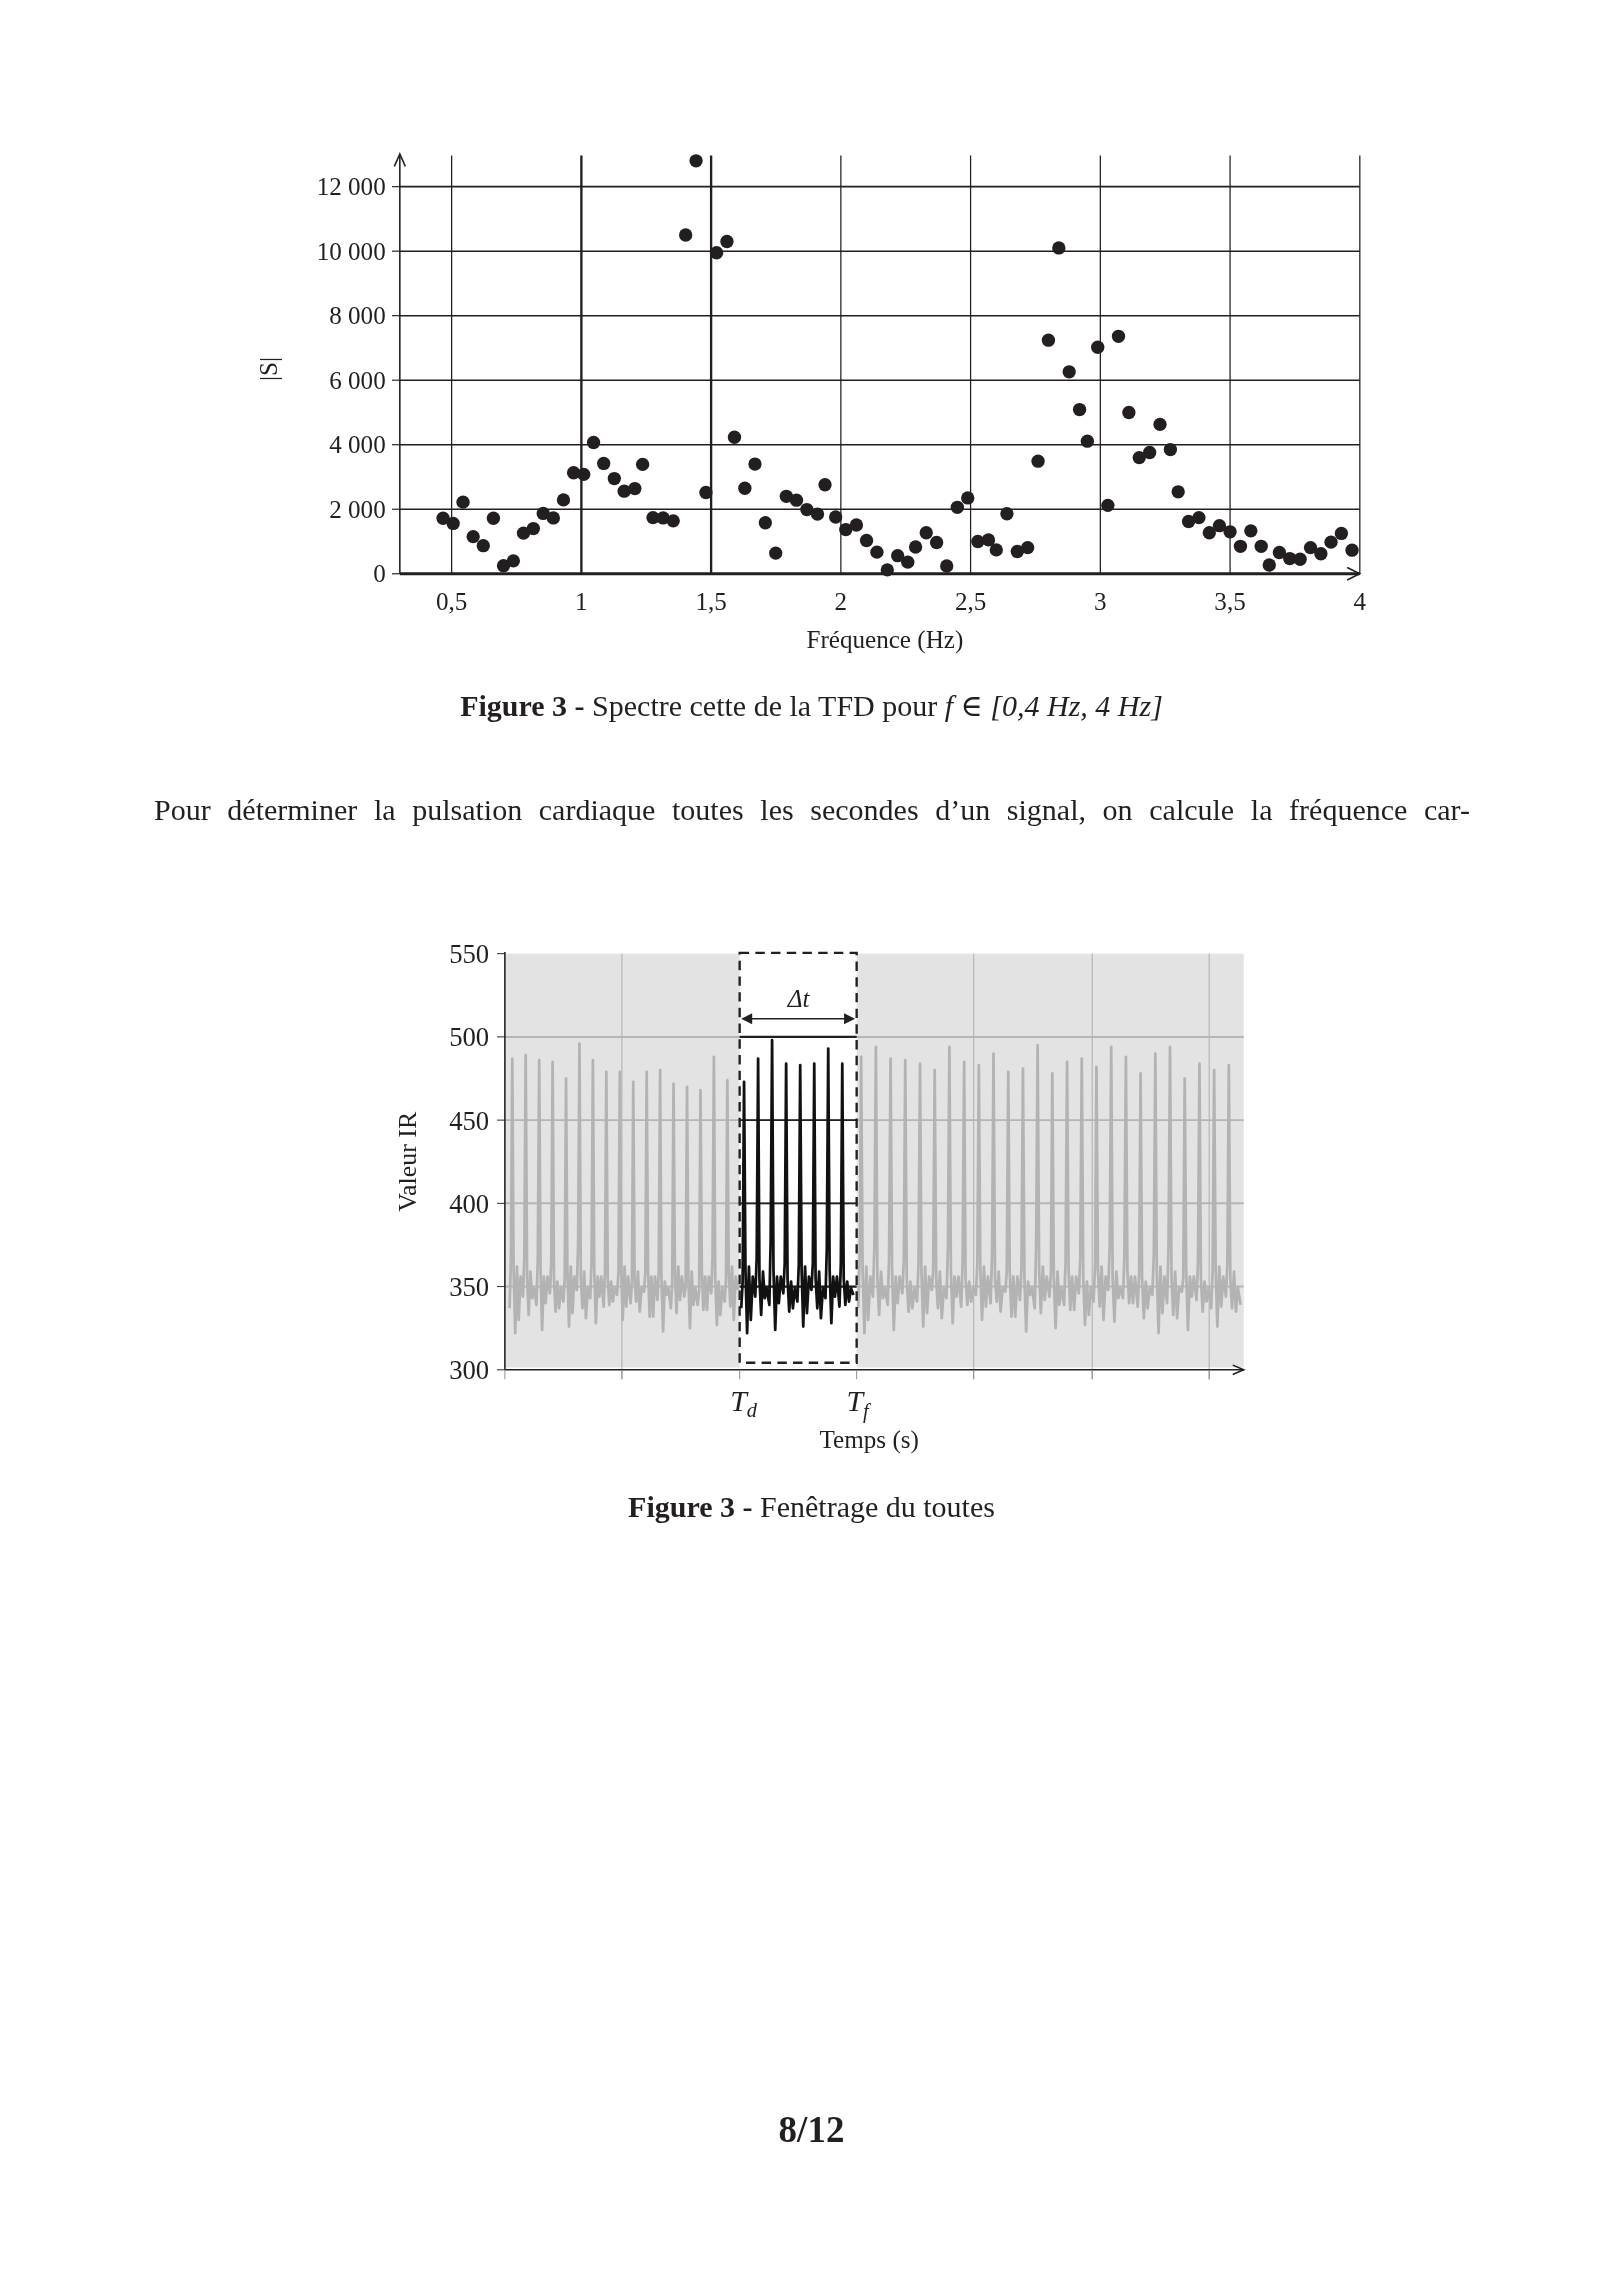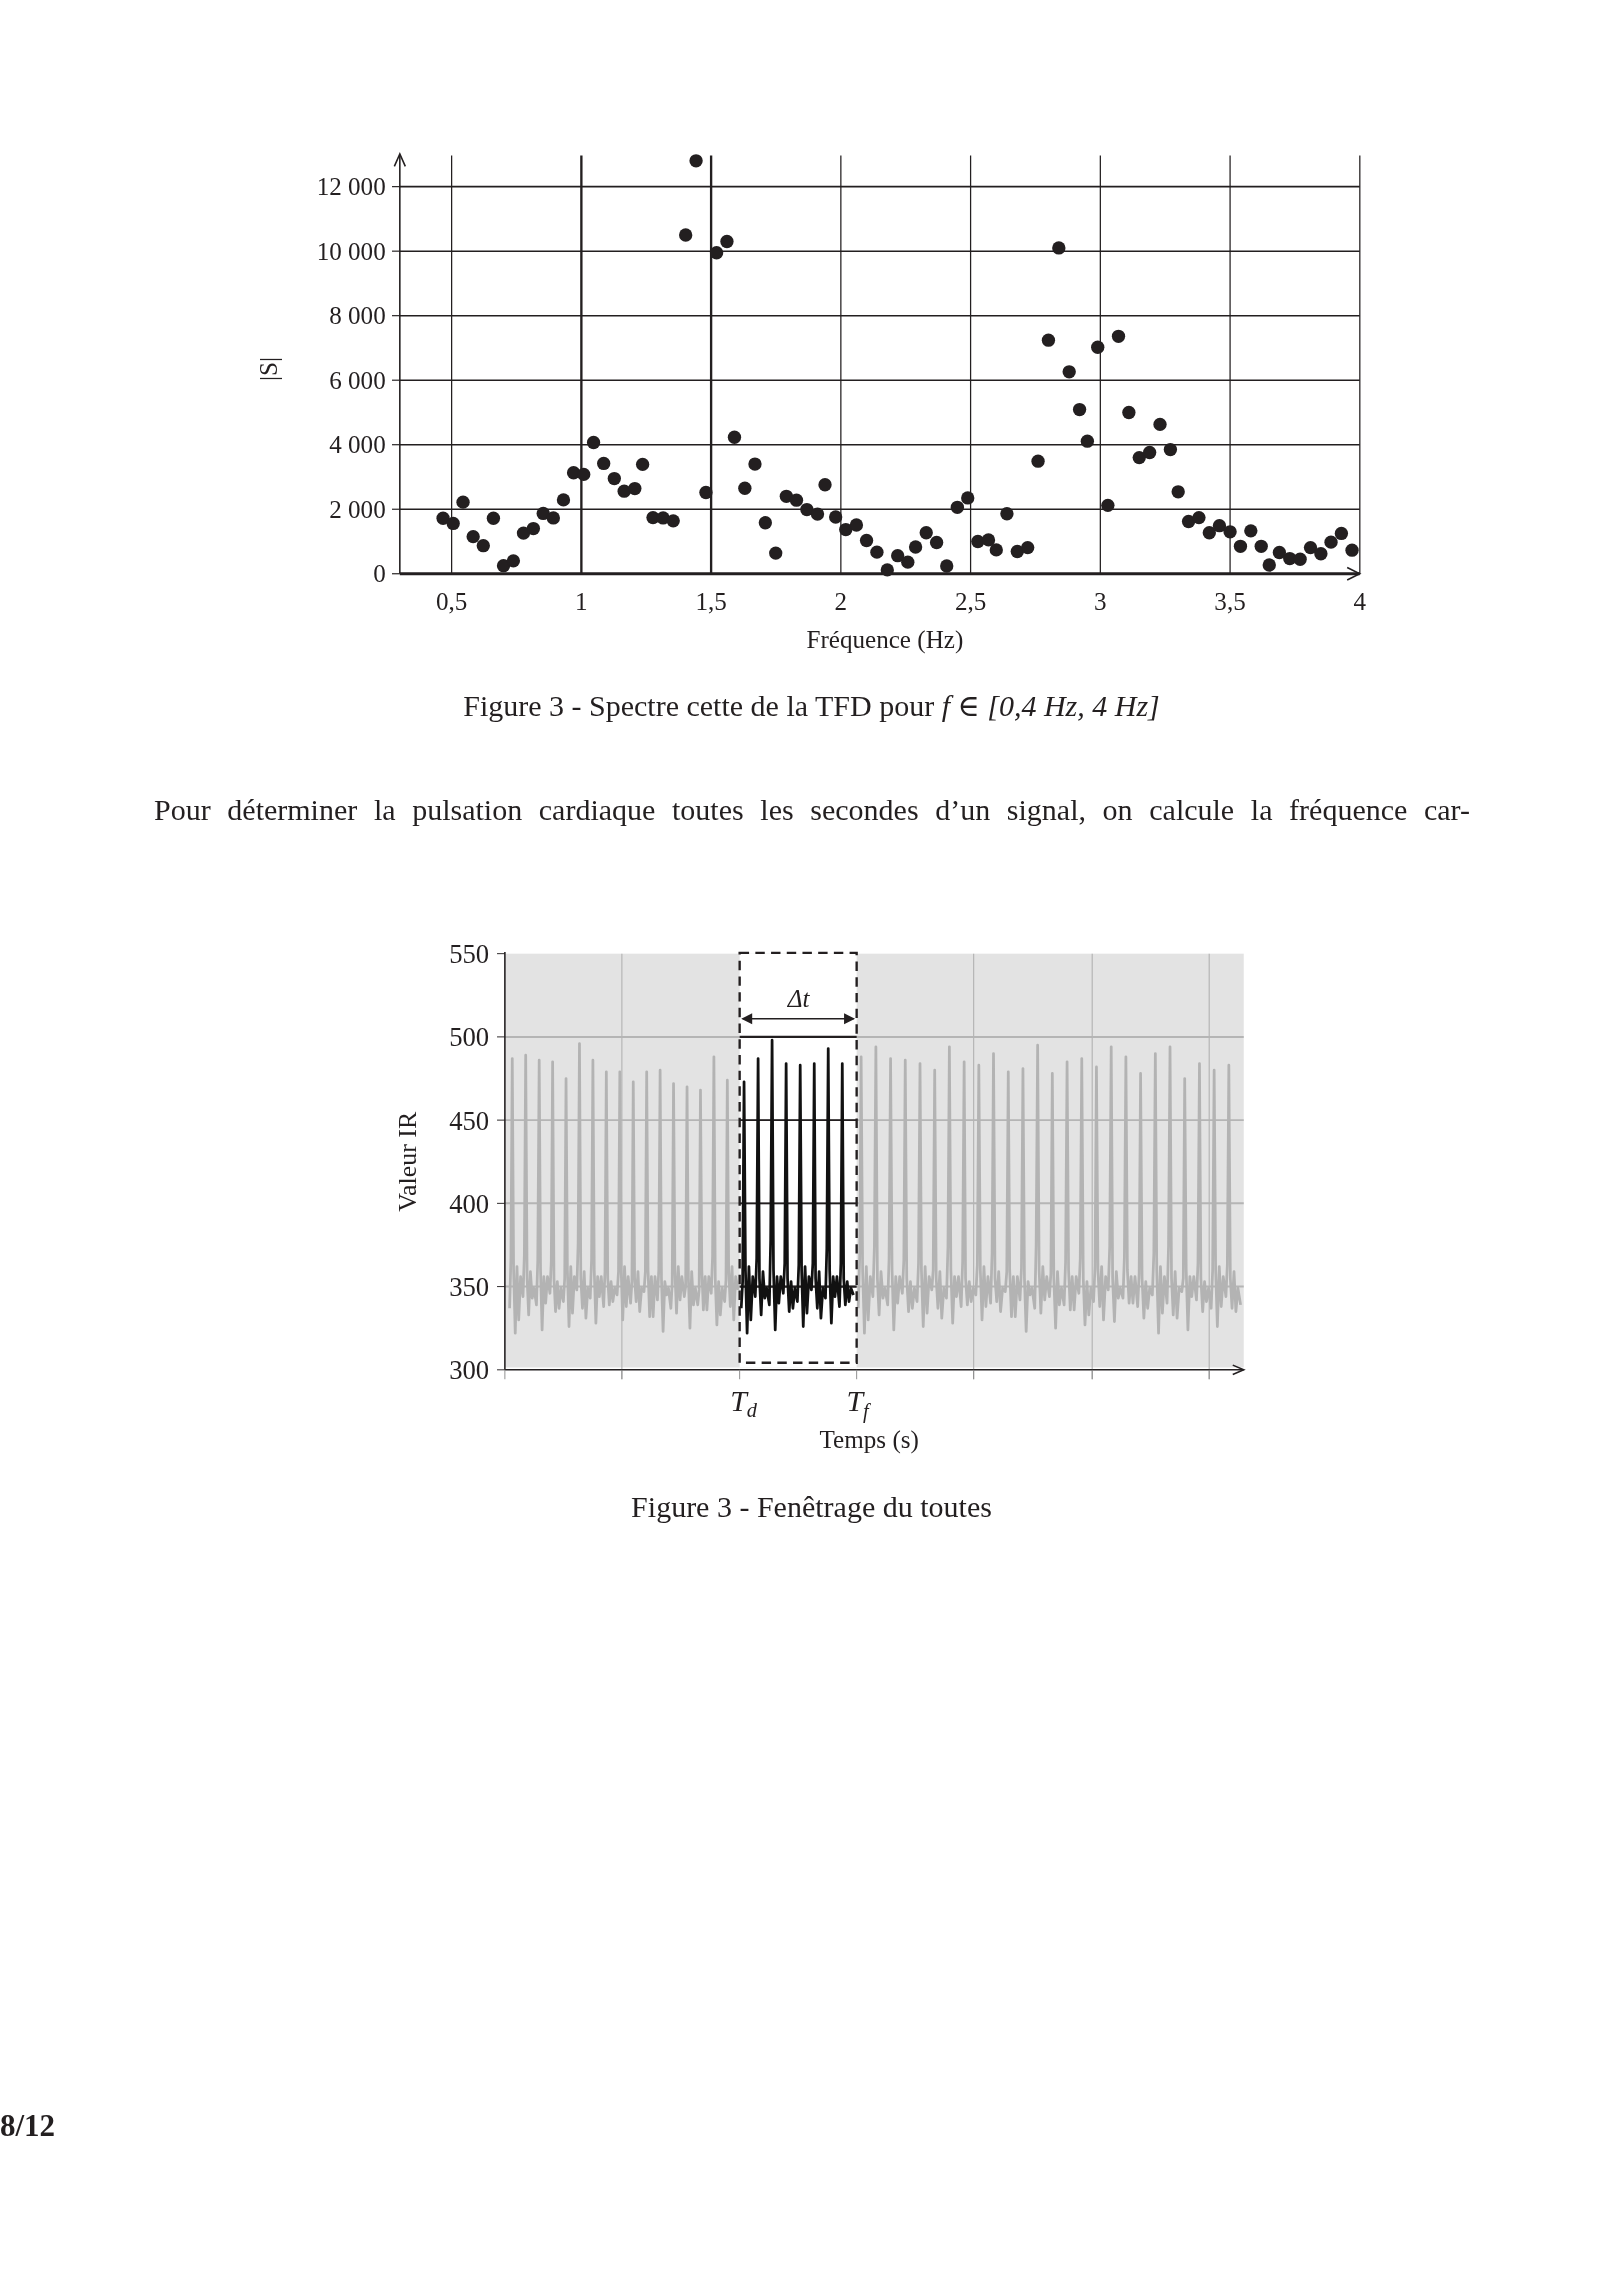--- a/index.html
+++ b/index.html
@@ -1,25 +1,25 @@
 <!DOCTYPE html>
 <html style="font-size:12.6px"><head>
 <meta charset="utf-8">
 <style>
   html, body { margin:0; padding:0; background:#ffffff; }
   body { width:1623px; height:2295px; position:relative; overflow:hidden;
          font-family:"Liberation Serif","DejaVu Serif",serif; color:#231f20; }
   .abs { position:absolute; }
   svg text { font-family:"Liberation Serif","DejaVu Serif",serif; fill:#231f20; }
   .caption { position:absolute; left:0; width:1623px; text-align:center; font-size:30px; }
-  .caption b { font-weight:normal; }
+  .caption b { font-weight:bold; }
   .para { position:absolute; left:154px; width:1316px; font-size:30px; line-height:42px; text-align:justify; }
   .para .line { display:block; white-space:nowrap; text-align-last:justify;margin-top:7px; }
   .para .line.last { text-align-last:left; }
-  .pagenum { position:absolute; left:0; width:1623px; top:2108px; font-size:31px; font-weight:bold; }
+  .pagenum { position:absolute; left:0; width:1623px; top:2108px; text-align:center; font-size:37px; font-weight:bold; }
 </style>
 </head>
 <body>
 
 <svg id="fig3" class="abs" style="left:0;top:0" width="1623" height="675" viewBox="0 0 2067 860">
   <g id="fig3-grid">
       <line x1="499" x2="509" y1="731" y2="731" stroke="#231f20" stroke-width="1.5"></line>
       <line x1="509" x2="1732" y1="648.8" y2="648.8" stroke="#231f20" stroke-width="2"></line>
       <line x1="499" x2="509" y1="648.8" y2="648.8" stroke="#231f20" stroke-width="1.5"></line>
       <line x1="509" x2="1732" y1="566.6" y2="566.6" stroke="#231f20" stroke-width="2"></line>

